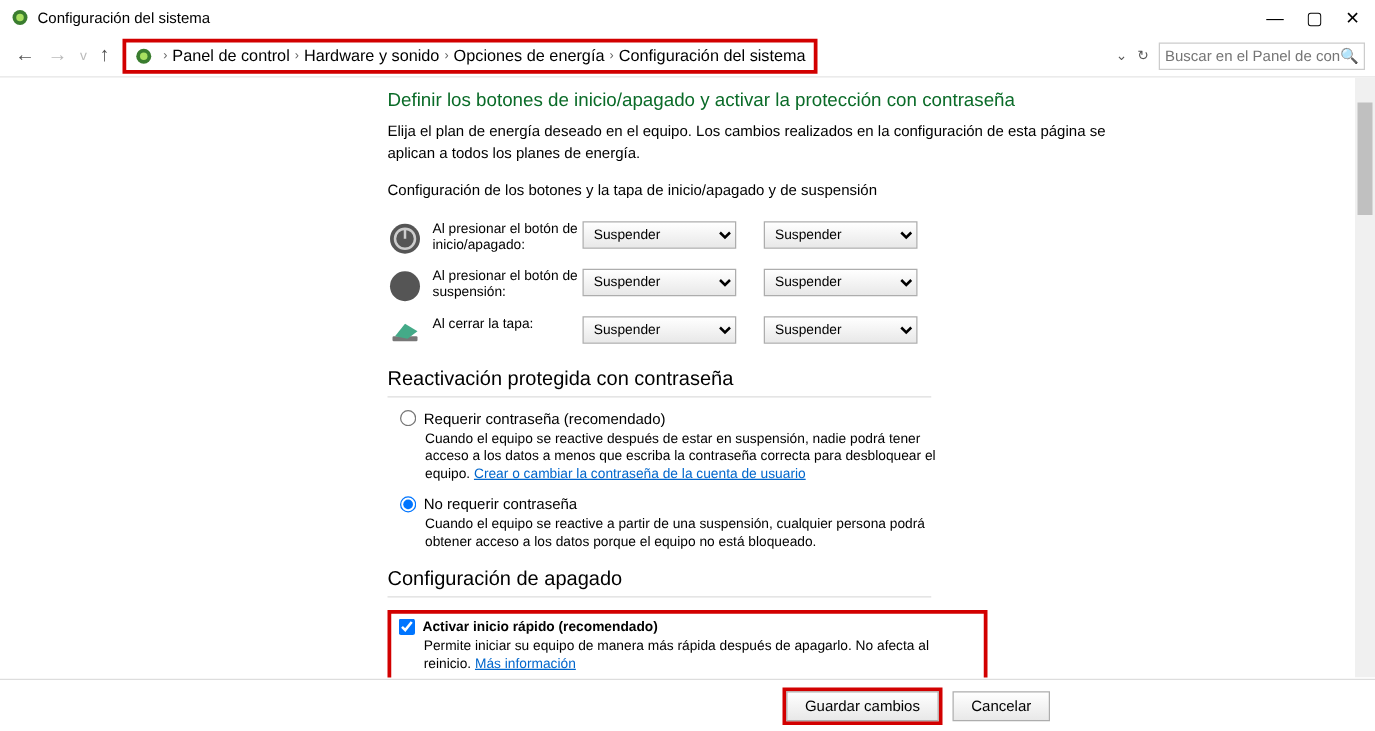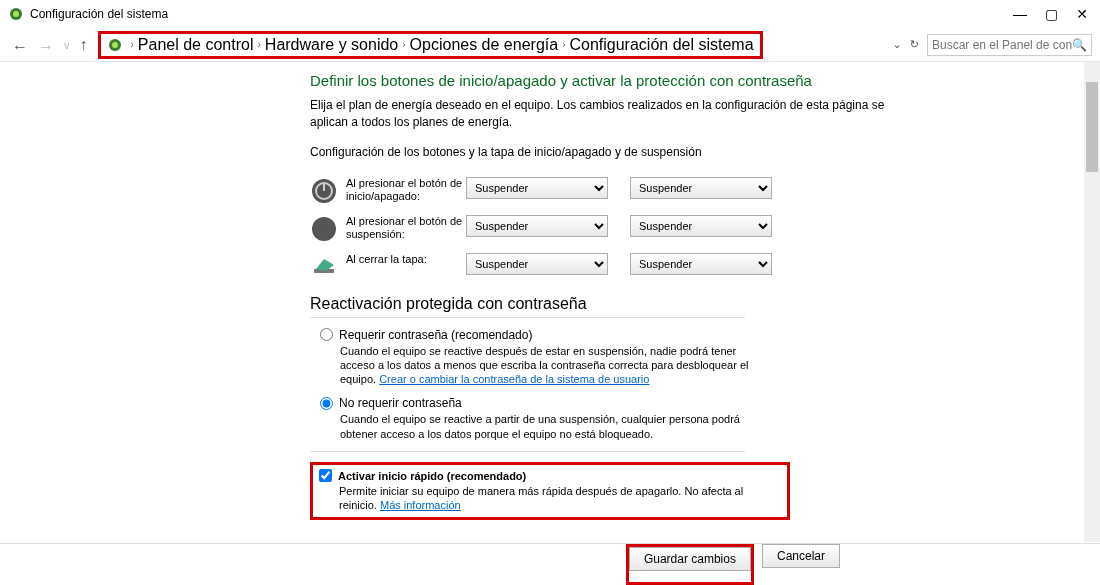--- a/index.html
+++ b/index.html
@@ -10,21 +10,21 @@
 .titlebar .title { flex: 1; font-size: 12px; }
 .titlebar .winbtns { display: flex; gap: 18px; margin-right: 4px; }
 .titlebar .winbtns span { font-size: 14px; cursor: default; font-family: "Segoe UI Symbol", sans-serif; }
 
 .navrow { display: flex; align-items: center; height: 34px; padding: 0 8px 0 12px; border-bottom: 1px solid #e5e5e5; }
 .navrow .navarrow { font-size: 16px; color: #555; margin-right: 10px; }
 .navrow .navarrow.dim { color: #bbb; }
 .navrow .breadcrumb-box { display: flex; align-items: center; border: 3px solid #d20000; padding: 2px 6px; height: 28px; }
 .navrow .bc-icon { width: 16px; height: 16px; margin-right: 4px; }
 .navrow .bc-sep { margin: 0 4px; color: #666; font-size: 10px; }
-.navrow .bc-item { font-size: 16px; }
+.navrow .bc-item { font-size: 13px; }
 .navrow .spacer { flex: 1; }
 .navrow .addrctl { font-size: 11px; color: #555; margin-right: 8px; }
 .navrow .searchbox { display: flex; align-items: center; border: 1px solid #ccc; width: 165px; height: 22px; padding: 0 4px; color: #888; position: relative; }
 .navrow .searchbox input { border: none; outline: none; font-size: 12px; width: 140px; color: #888; }
 .navrow .searchbox .sicon { position: absolute; right: 4px; font-size: 12px; color: #666; }
 
 .content { position: relative; height: 480px; overflow: hidden; }
 .scroll-thin { position: absolute; right: 0; top: 0; width: 16px; height: 100%; background: #f0f0f0; }
 .scroll-thin .thumb { position: absolute; top: 20px; left: 2px; width: 12px; height: 90px; background: #c0c0c0; }
 
@@ -33,40 +33,40 @@
 .subtext { font-size: 12px; margin-bottom: 14px; line-height: 1.4; width: 610px; }
 .section-label { font-size: 12px; margin-top: 0; margin-bottom: 10px; }
 
 .colheads { display: flex; margin-left: 200px; margin-bottom: 8px; }
 .colhead { display: flex; align-items: center; width: 150px; font-size: 11px; }
 .colhead .ci { width: 24px; height: 20px; margin-right: 6px; }
 
 .optrow { display: flex; align-items: flex-start; margin-bottom: 10px; }
 .optrow .ricon { width: 28px; height: 28px; margin-right: 8px; }
 .optrow .rlabel { width: 120px; font-size: 11px; line-height: 1.2; }
-.selwrap { position: relative; width: 142px; margin-right: 22px; }
+.selwrap { position: relative; width: 123px; margin-right: 22px; }
 .selwrap select { width: 100%; height: 22px; border: 1px solid #adadad; background: linear-gradient(#fff,#e8e8e8); font-size: 11px; padding-left: 4px; }
 
 .subsection { margin-top: 14px; font-size: 16px; }
 .hr-like { border-bottom: 1px solid #ddd; width: 435px; margin: 4px 0 10px 0; }
 
 .radio-block { margin-left: 10px; margin-bottom: 10px; }
 .radio-block label { font-size: 12px; display: flex; align-items: center; }
 .radio-block input[type=radio] { margin-right: 6px; }
 .radio-desc { margin-left: 20px; font-size: 11px; width: 420px; line-height: 1.3; margin-top: 2px; }
 a.lk { color: #0066cc; text-decoration: underline; }
 
 .shutdown { margin-top: 14px; }
 .hl-box { border: 3px solid #d20000; padding: 4px 6px; width: 480px; margin-bottom: 2px; }
 .chk-row { display: flex; align-items: center; font-size: 11px; }
 .chk-row input[type=checkbox] { margin-right: 6px; }
 .chk-row .bold { font-weight: bold; }
 .chk-desc { margin-left: 20px; font-size: 11px; line-height: 1.3; margin-top: 2px; }
 
-.footer { position: absolute; bottom: 0; left: 0; right: 0; height: 42px; border-top: 1px solid #ddd; display: flex; justify-content: flex-end; padding-right: 260px; }
+.footer { position: absolute; bottom: 0; left: 0; right: 0; height: 42px; border-top: 1px solid #ddd; display: flex; align-items: center; justify-content: flex-end; padding-right: 260px; }
 .btnbox { border: 3px solid #d20000; margin-right: 8px; }
 button.wbtn { height: 24px; padding: 0 14px; font-size: 12px; border: 1px solid #adadad; background: linear-gradient(#fff,#e8e8e8); cursor: default; }
 </style>
 </head>
 <body>
 
 <div class="titlebar">
   <span class="icon">
     <svg viewBox="0 0 16 16">
         <circle cx="8" cy="8" r="6" fill="#3a7d2f"></circle>
@@ -160,31 +160,32 @@
     </div>
 
     <div class="subsection">Reactivación protegida con contraseña</div>
     <div class="hr-like"></div>
 
     <div class="radio-block">
       <label>
           <input type="radio" name="pw" style="">
           <span>Requerir contraseña (recomendado)</span>
         </label>
-      <div class="radio-desc"><span>Cuando el equipo se reactive después de estar en suspensión, nadie podrá tener acceso a los datos a menos que escriba la contraseña correcta para desbloquear el equipo. </span><a class="lk" href="#">Crear o cambiar la contraseña de la sistema de usuario</a></div>
+      <div class="radio-desc"><span>Cuando el equipo se reactive después de estar en suspensión, nadie podrá tener acceso a los datos a menos que escriba la contraseña correcta para desbloquear el equipo. </span><a class="lk" href="#">Crear o cambiar la contraseña de la cuenta de usuario</a></div>
     </div>
 
     <div class="radio-block">
       <label>
           <input type="radio" name="pw" checked="" style="">
           <span>No requerir contraseña</span>
         </label>
       <div class="radio-desc">Cuando el equipo se reactive a partir de una suspensión, cualquier persona podrá obtener acceso a los datos porque el equipo no está bloqueado.</div>
     </div>
 
+    <div class="subsection shutdown">Configuración de apagado</div>
     <div class="hr-like"></div>
 
     <div class="hl-box">
       <div class="chk-row">
         <input type="checkbox" checked="" style="">
         <span class="bold">Activar inicio rápido (recomendado)</span>
       </div>
       <div class="chk-desc"><span>Permite iniciar su equipo de manera más rápida después de apagarlo. No afecta al reinicio. </span><a class="lk" href="#">Más información</a></div>
     </div>
 

